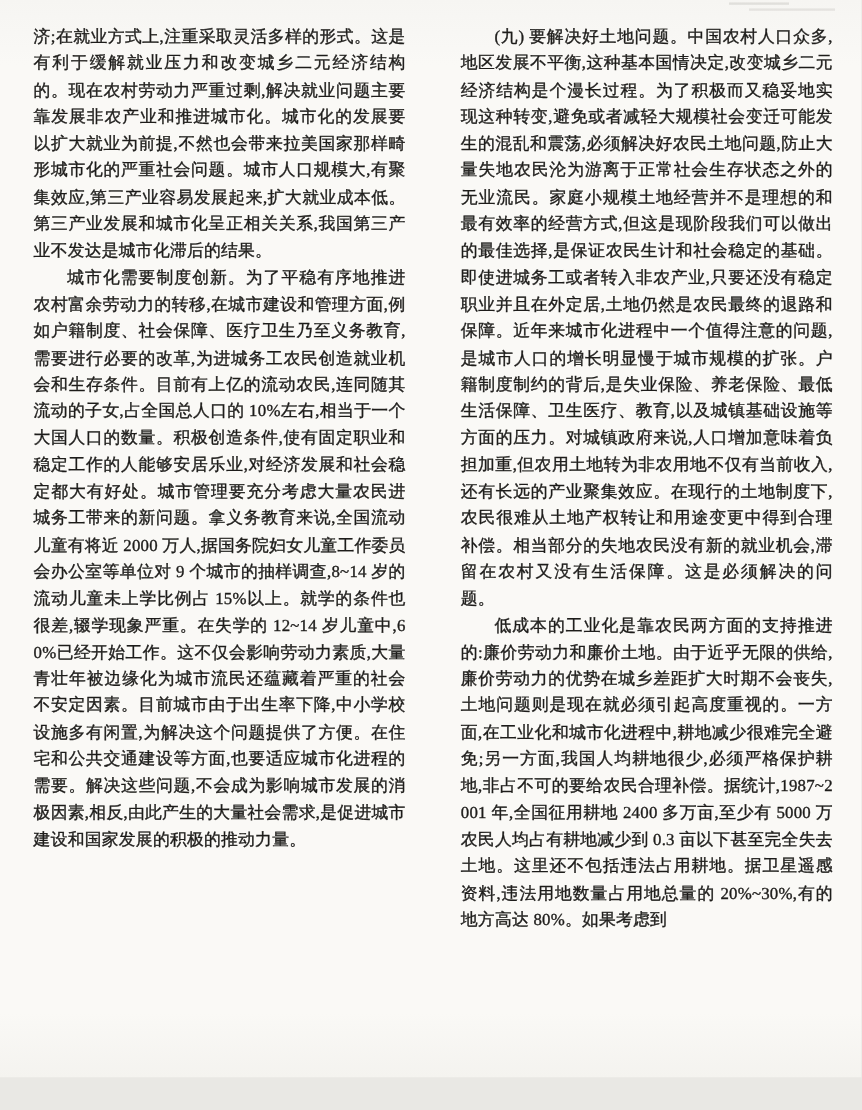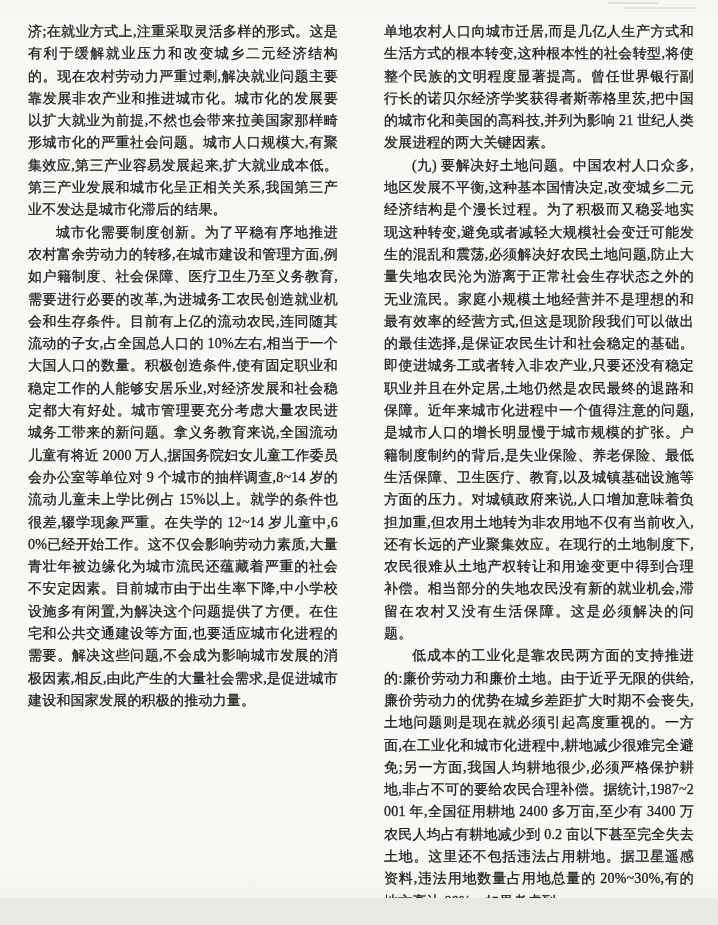--- a/index.html
+++ b/index.html
@@ -61,18 +61,17 @@
 <body>
 
 <div class="scan-page" style="color: rgb(30, 29, 27);">
   <div class="scan-artifact"></div>
   <div class="columns">
     <div class="column">
         <p class="">济;在就业方式上,注重采取灵活多样的形式。这是有利于缓解就业压力和改变城乡二元经济结构的。现在农村劳动力严重过剩,解决就业问题主要靠发展非农产业和推进城市化。城市化的发展要以扩大就业为前提,不然也会带来拉美国家那样畸形城市化的严重社会问题。城市人口规模大,有聚集效应,第三产业容易发展起来,扩大就业成本低。第三产业发展和城市化呈正相关关系,我国第三产业不发达是城市化滞后的结果。</p>
         <p class="indent">城市化需要制度创新。为了平稳有序地推进农村富余劳动力的转移,在城市建设和管理方面,例如户籍制度、社会保障、医疗卫生乃至义务教育,需要进行必要的改革,为进城务工农民创造就业机会和生存条件。目前有上亿的流动农民,连同随其流动的子女,占全国总人口的 10%左右,相当于一个大国人口的数量。积极创造条件,使有固定职业和稳定工作的人能够安居乐业,对经济发展和社会稳定都大有好处。城市管理要充分考虑大量农民进城务工带来的新问题。拿义务教育来说,全国流动儿童有将近 2000 万人,据国务院妇女儿童工作委员会办公室等单位对 9 个城市的抽样调查,8~14 岁的流动儿童未上学比例占 15%以上。就学的条件也很差,辍学现象严重。在失学的 12~14 岁儿童中,60%已经开始工作。这不仅会影响劳动力素质,大量青壮年被边缘化为城市流民还蕴藏着严重的社会不安定因素。目前城市由于出生率下降,中小学校设施多有闲置,为解决这个问题提供了方便。在住宅和公共交通建设等方面,也要适应城市化进程的需要。解决这些问题,不会成为影响城市发展的消极因素,相反,由此产生的大量社会需求,是促进城市建设和国家发展的积极的推动力量。</p>
       </div>
     <div class="column">
-        <p class="">单地农村人口向城市迁居,而是几亿人生产方式和生活方式的根本转变,这种根本性的社会转型,将使整个民族的文明程度显著提高。曾任世界银行副行长的诺贝尔经济学奖获得者斯蒂格里茨,把中国的城市化和美国的高科技,并列为影响 21 世纪人类发展进程的两大关键因素。</p>
         <p class="indent">(九) 要解决好土地问题。中国农村人口众多,地区发展不平衡,这种基本国情决定,改变城乡二元经济结构是个漫长过程。为了积极而又稳妥地实现这种转变,避免或者减轻大规模社会变迁可能发生的混乱和震荡,必须解决好农民土地问题,防止大量失地农民沦为游离于正常社会生存状态之外的无业流民。家庭小规模土地经营并不是理想的和最有效率的经营方式,但这是现阶段我们可以做出的最佳选择,是保证农民生计和社会稳定的基础。即使进城务工或者转入非农产业,只要还没有稳定职业并且在外定居,土地仍然是农民最终的退路和保障。近年来城市化进程中一个值得注意的问题,是城市人口的增长明显慢于城市规模的扩张。户籍制度制约的背后,是失业保险、养老保险、最低生活保障、卫生医疗、教育,以及城镇基础设施等方面的压力。对城镇政府来说,人口增加意味着负担加重,但农用土地转为非农用地不仅有当前收入,还有长远的产业聚集效应。在现行的土地制度下,农民很难从土地产权转让和用途变更中得到合理补偿。相当部分的失地农民没有新的就业机会,滞留在农村又没有生活保障。这是必须解决的问题。</p>
-        <p class="indent">低成本的工业化是靠农民两方面的支持推进的:廉价劳动力和廉价土地。由于近乎无限的供给,廉价劳动力的优势在城乡差距扩大时期不会丧失,土地问题则是现在就必须引起高度重视的。一方面,在工业化和城市化进程中,耕地减少很难完全避免;另一方面,我国人均耕地很少,必须严格保护耕地,非占不可的要给农民合理补偿。据统计,1987~2001 年,全国征用耕地 2400 多万亩,至少有 3400 万农民人均占有耕地减少到 0.2 亩以下甚至完全失去土地。这里还不包括违法占用耕地。据卫星遥感资料,违法用地数量占用地总量的 20%~30%,有的地方高达 80%。如果考虑到</p>
+        <p class="indent">低成本的工业化是靠农民两方面的支持推进的:廉价劳动力和廉价土地。由于近乎无限的供给,廉价劳动力的优势在城乡差距扩大时期不会丧失,土地问题则是现在就必须引起高度重视的。一方面,在工业化和城市化进程中,耕地减少很难完全避免;另一方面,我国人均耕地很少,必须严格保护耕地,非占不可的要给农民合理补偿。据统计,1987~2001 年,全国征用耕地 2400 多万亩,至少有 5000 万农民人均占有耕地减少到 0.3 亩以下甚至完全失去土地。这里还不包括违法占用耕地。据卫星遥感资料,违法用地数量占用地总量的 20%~30%,有的地方高达 80%。如果考虑到</p>
       </div>
   </div>
 </div>
 
 </body></html>

